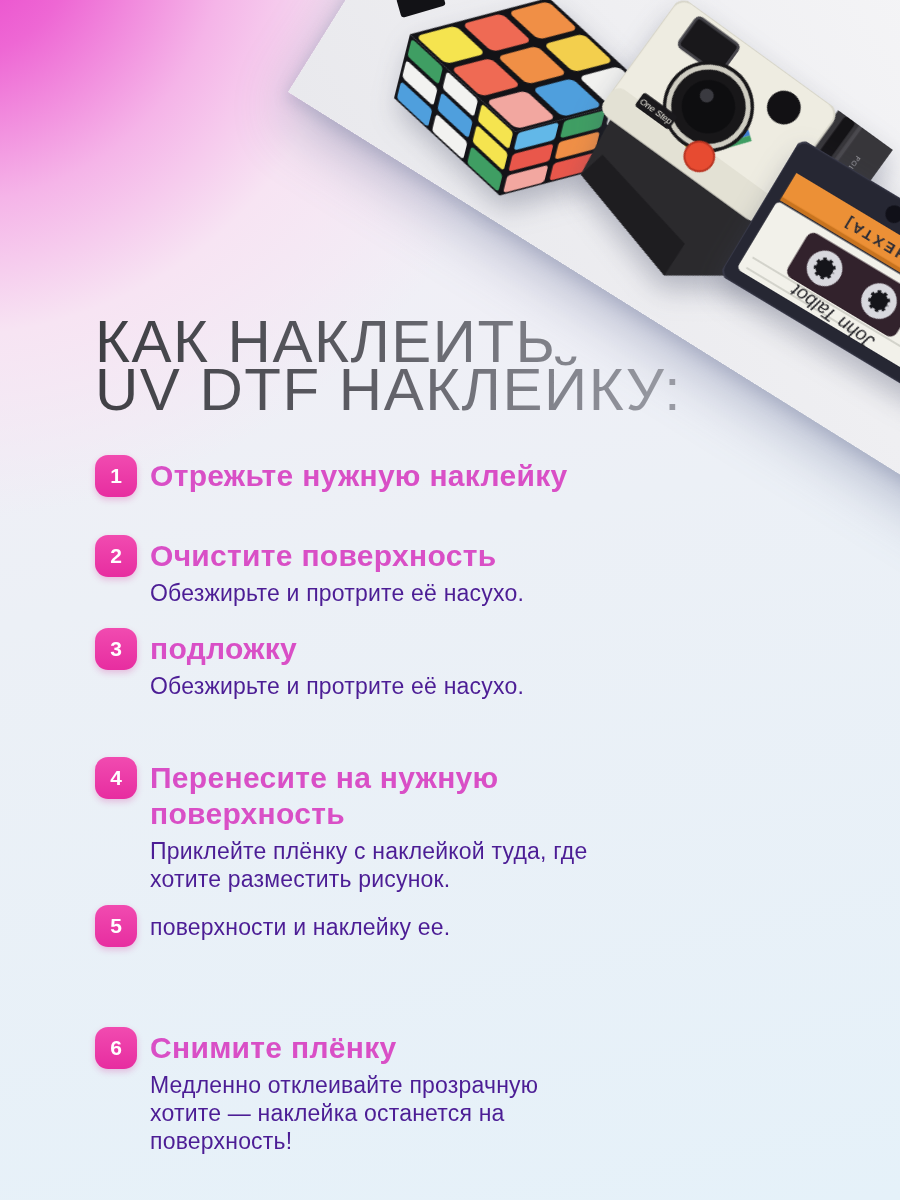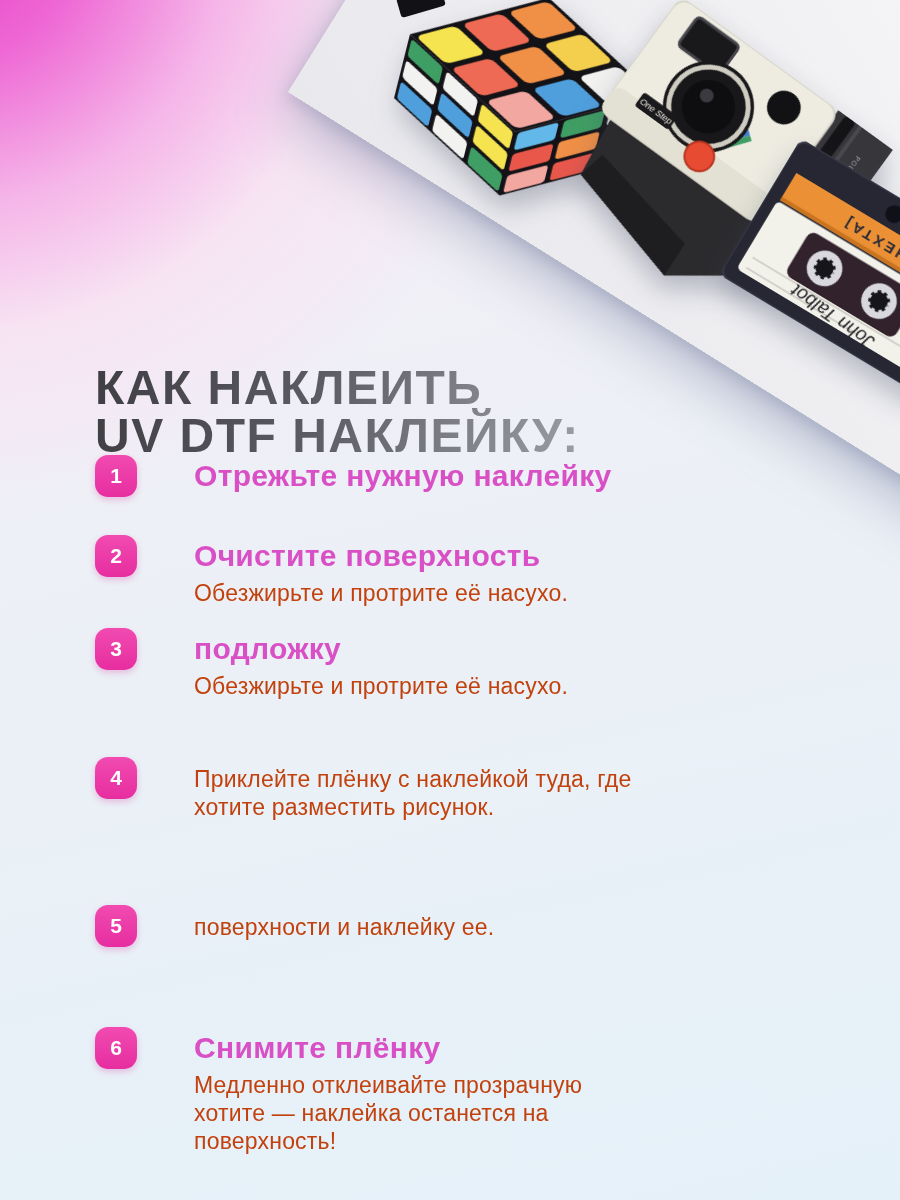--- a/index.html
+++ b/index.html
@@ -10,37 +10,37 @@
          linear-gradient(168deg, #f6eef6 0%, #ecf0f6 45%, #e5f1f9 100%);}
   .abs{position:absolute;}
 
   
   .card{left:288px;top:-808px;width:1150px;height:900px;
         transform-origin:0 100%;transform:rotate(32deg);
         background:linear-gradient(205deg,#ffffff 0%,#f4f4f6 55%,#e9e9ed 100%);
         box-shadow:0 28px 55px -8px rgba(110,120,155,.45), 0 6px 14px rgba(110,120,155,.25);}
 
   
-  .title{left:95px;top:318px;font-size:48px;line-height:48px;font-weight:700;
-         letter-spacing:1.5px;text-transform:uppercase;color:#55555b;margin-top:46px;}
+  .title{left:95px;top:318px;font-size:60px;line-height:48px;font-weight:400;
+         letter-spacing:1.5px;text-transform:uppercase;color:#55555b;}
   @supports (-webkit-background-clip:text){
     .title{background:linear-gradient(100deg,#3e3e43 0%,#5b5b62 45%,#9b9da6 100%);
            -webkit-background-clip:text;background-clip:text;-webkit-text-fill-color:transparent;}
   }
 
   
   .step{position:absolute;left:95px;display:flex;gap:13px;}
   .badge{flex:none;width:42px;height:42px;border-radius:13px;
          background:linear-gradient(180deg,#f14bb0 0%,#e72da0 100%);
          color:#fff;font-weight:700;font-size:21px;display:flex;
          align-items:center;justify-content:center;
          box-shadow:0 3px 6px rgba(210,40,150,.25);}
-  .stext{padding-top:3px;margin-left:44px;}
+  .stext{padding-top:3px;}
   .h{color:#d94fc6;font-weight:700;font-size:30px;line-height:36px;letter-spacing:.3px;}
-  .sub{color:#c2410c;font-size:23px;line-height:28px;margin-top:5px;letter-spacing:.2px;}
+  .sub{color:#4c1d95;font-size:23px;line-height:28px;margin-top:5px;letter-spacing:.2px;}
 
   .objshadow{filter:drop-shadow(7px 12px 14px rgba(70,75,100,.35));}
   svg text{font-family:"Liberation Sans","DejaVu Sans",sans-serif;}
 </style>
 </head>
 <body>
 
 <div class="abs card"></div>
 
 <div class="abs" style="left:398px;top:-8px;width:46px;height:20px;background:#121216;border-radius:3px;transform:rotate(-16deg);"></div>
@@ -183,20 +183,24 @@
     </div>
     <div class="sub">
       <div>Обезжирьте и протрите её насухо.</div>
     </div>
   </div>
 </div>
 
 <div class="step" style="top:757px;">
   <div class="badge">4</div>
   <div class="stext">
+    <div class="h">
+      <div>Перенесите на нужную</div>
+      <div>поверхность</div>
+    </div>
     <div class="sub">
       <div>Приклейте плёнку с наклейкой туда, где</div>
       <div>хотите разместить рисунок.</div>
     </div>
   </div>
 </div>
 
 <div class="step" style="top:905px;">
   <div class="badge">5</div>
   <div class="stext">

